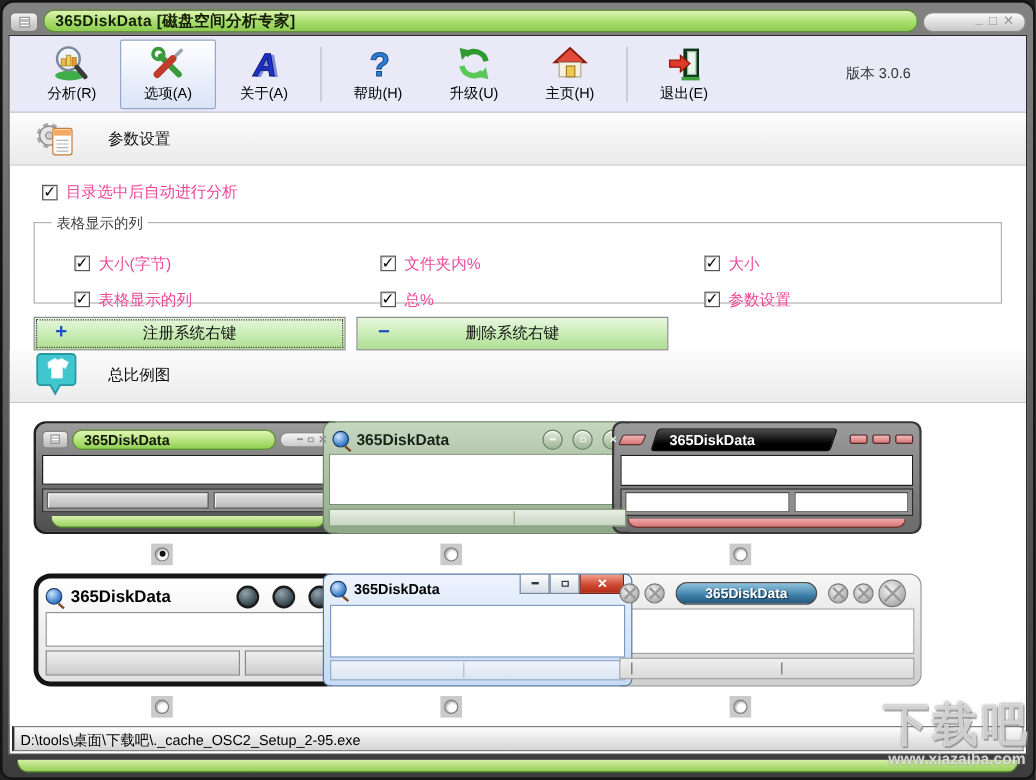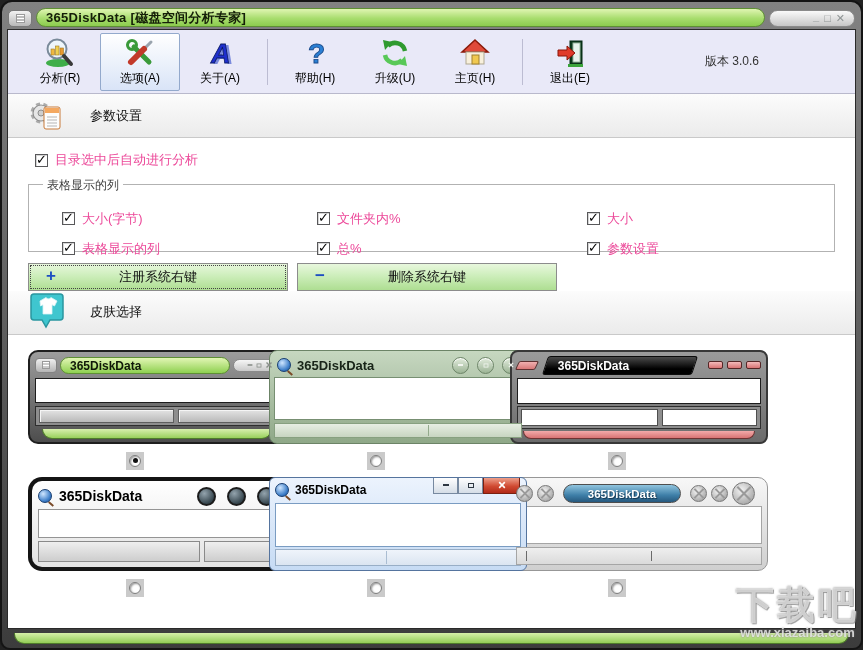--- a/index.html
+++ b/index.html
@@ -313,21 +313,21 @@
       </div>
     </div>
 
     <div class="band">
       <span class="band-icon">
         <svg width="34" height="40" viewBox="0 0 34 40">
             <path d="M4 2 h26 a3 3 0 0 1 3 3 v20 a3 3 0 0 1 -3 3 h-10 l-4 7 -4 -7 h-8 a3 3 0 0 1 -3 -3 V5 a3 3 0 0 1 3 -3 z" fill="#3fc6cf" stroke="#2a96a0" stroke-width="1.5"></path>
             <path d="M10 9 l6 -3.5 c1 1.8 4 1.8 5 0 l6 3.5 -2.5 5 -2.5 -1.2 v9.2 h-9 v-9.2 l-2.5 1.2 z" fill="#ffffff" stroke="#d8f4f6" stroke-width="0.8"></path>
           </svg>
       </span>
-      <span class="band-label">皮肤选择</span>
+      <span class="band-label">总比例图</span>
     </div>
 
     <div class="skin-area">
 
       <div class="skin-row">
 
         <div class="skin-cell">
           <div class="sp s1">
             <div class="s1-title">
                 <span class="s1-sys">
@@ -464,20 +464,21 @@
             <div class="s6-status"></div>
           </div>
           <div class="radio-box">
             <span class="radio"></span>
           </div>
         </div>
       </div>
 
     </div>
 
+    <div class="statusbar">D:\tools\桌面\下载吧\._cache_OSC2_Setup_2-95.exe</div>
   </div>
 
   <div class="bottom-skinbar"></div>
 
   <div class="watermark">
     <div class="wm-big">下载吧</div>
     <div class="wm-small">www.xiazaiba.com</div>
   </div>
 
 </div>

